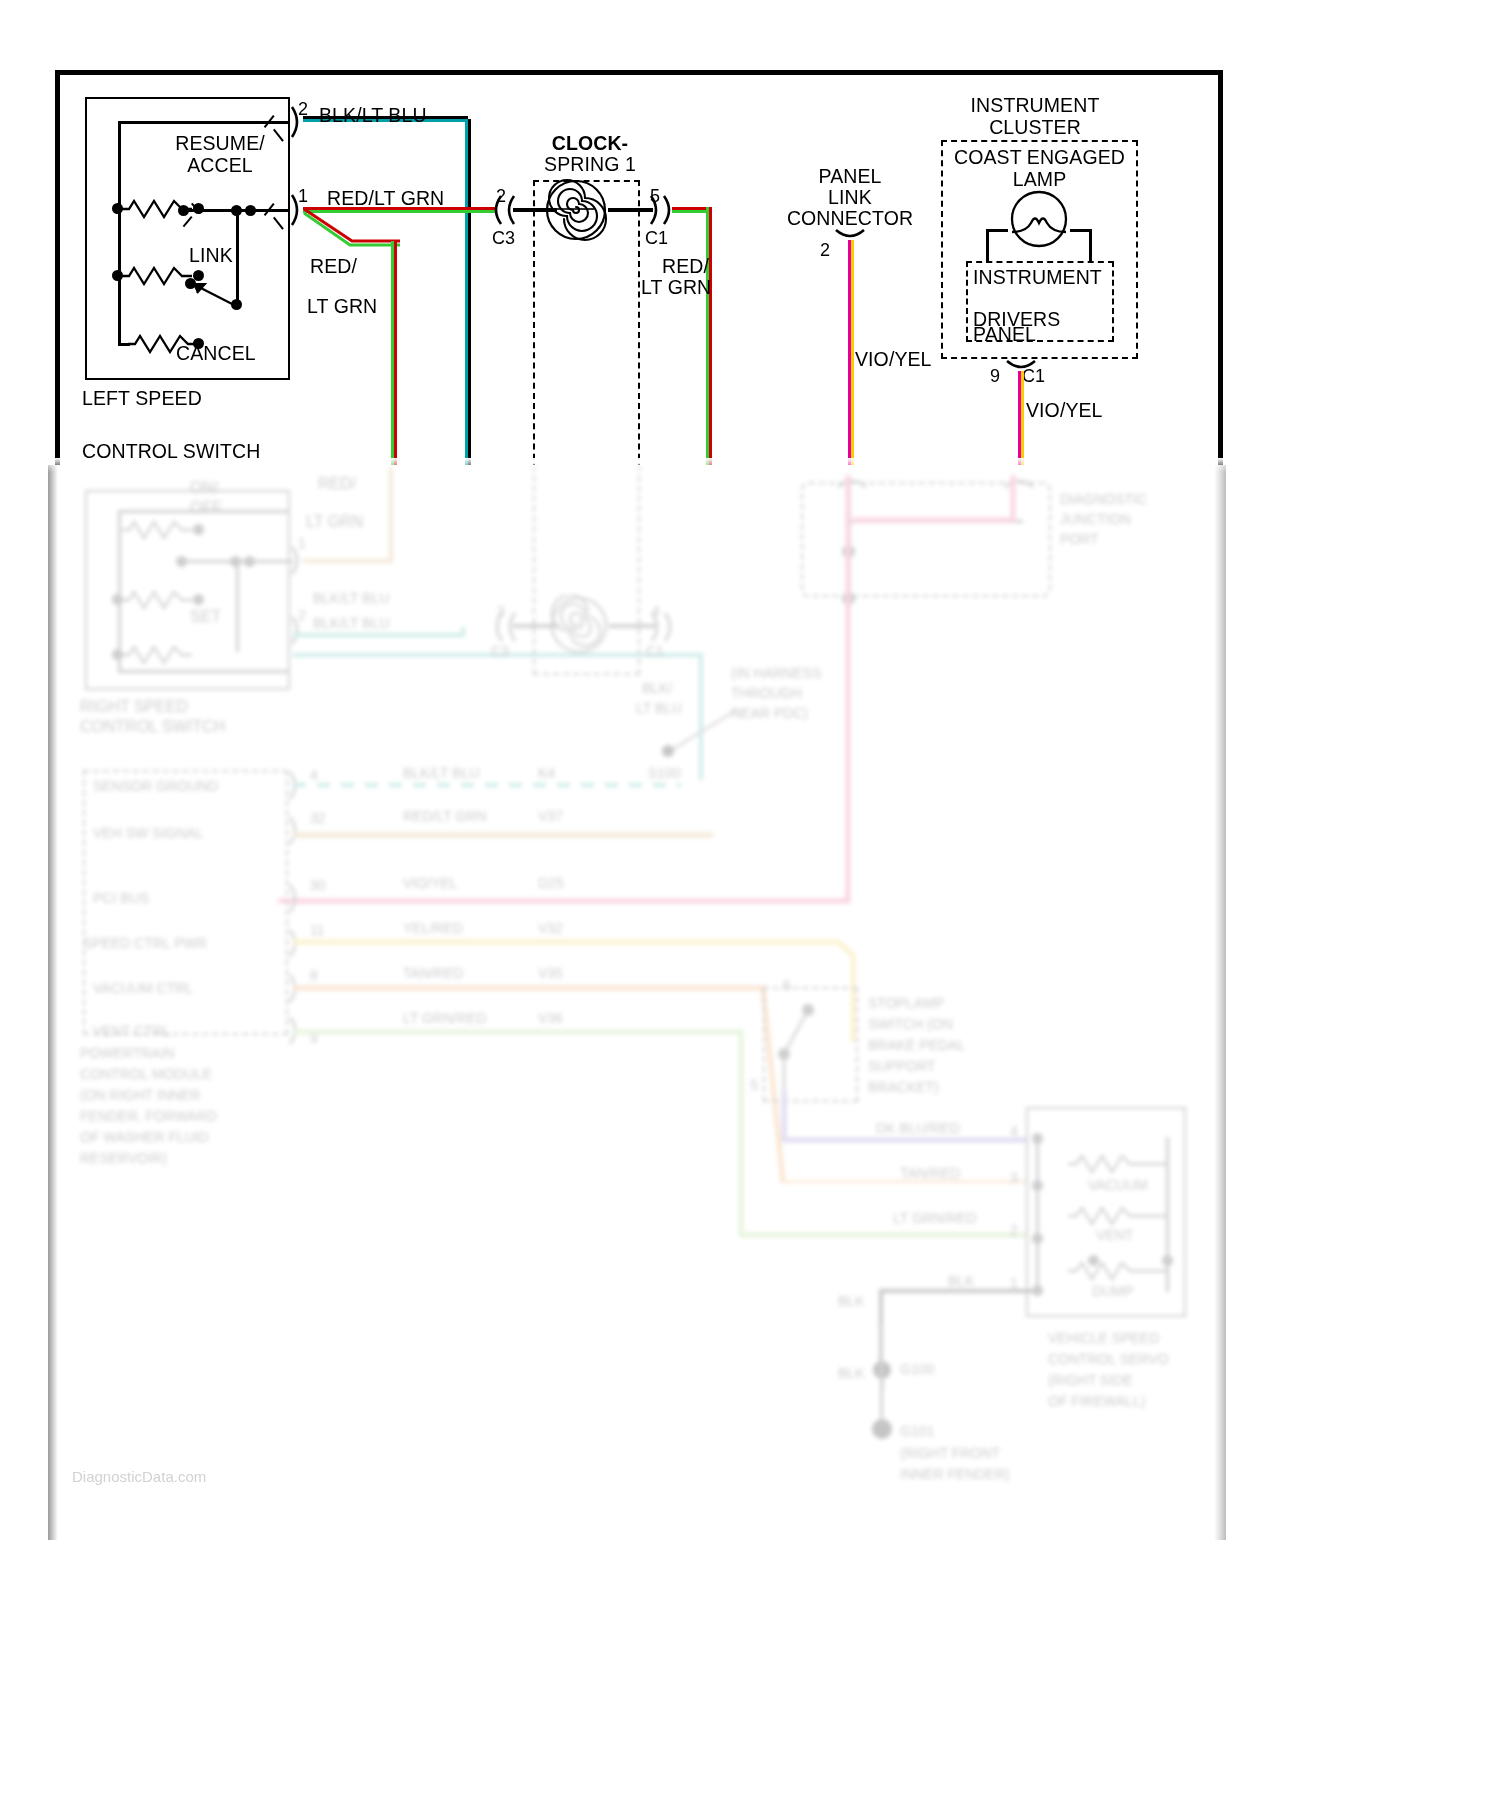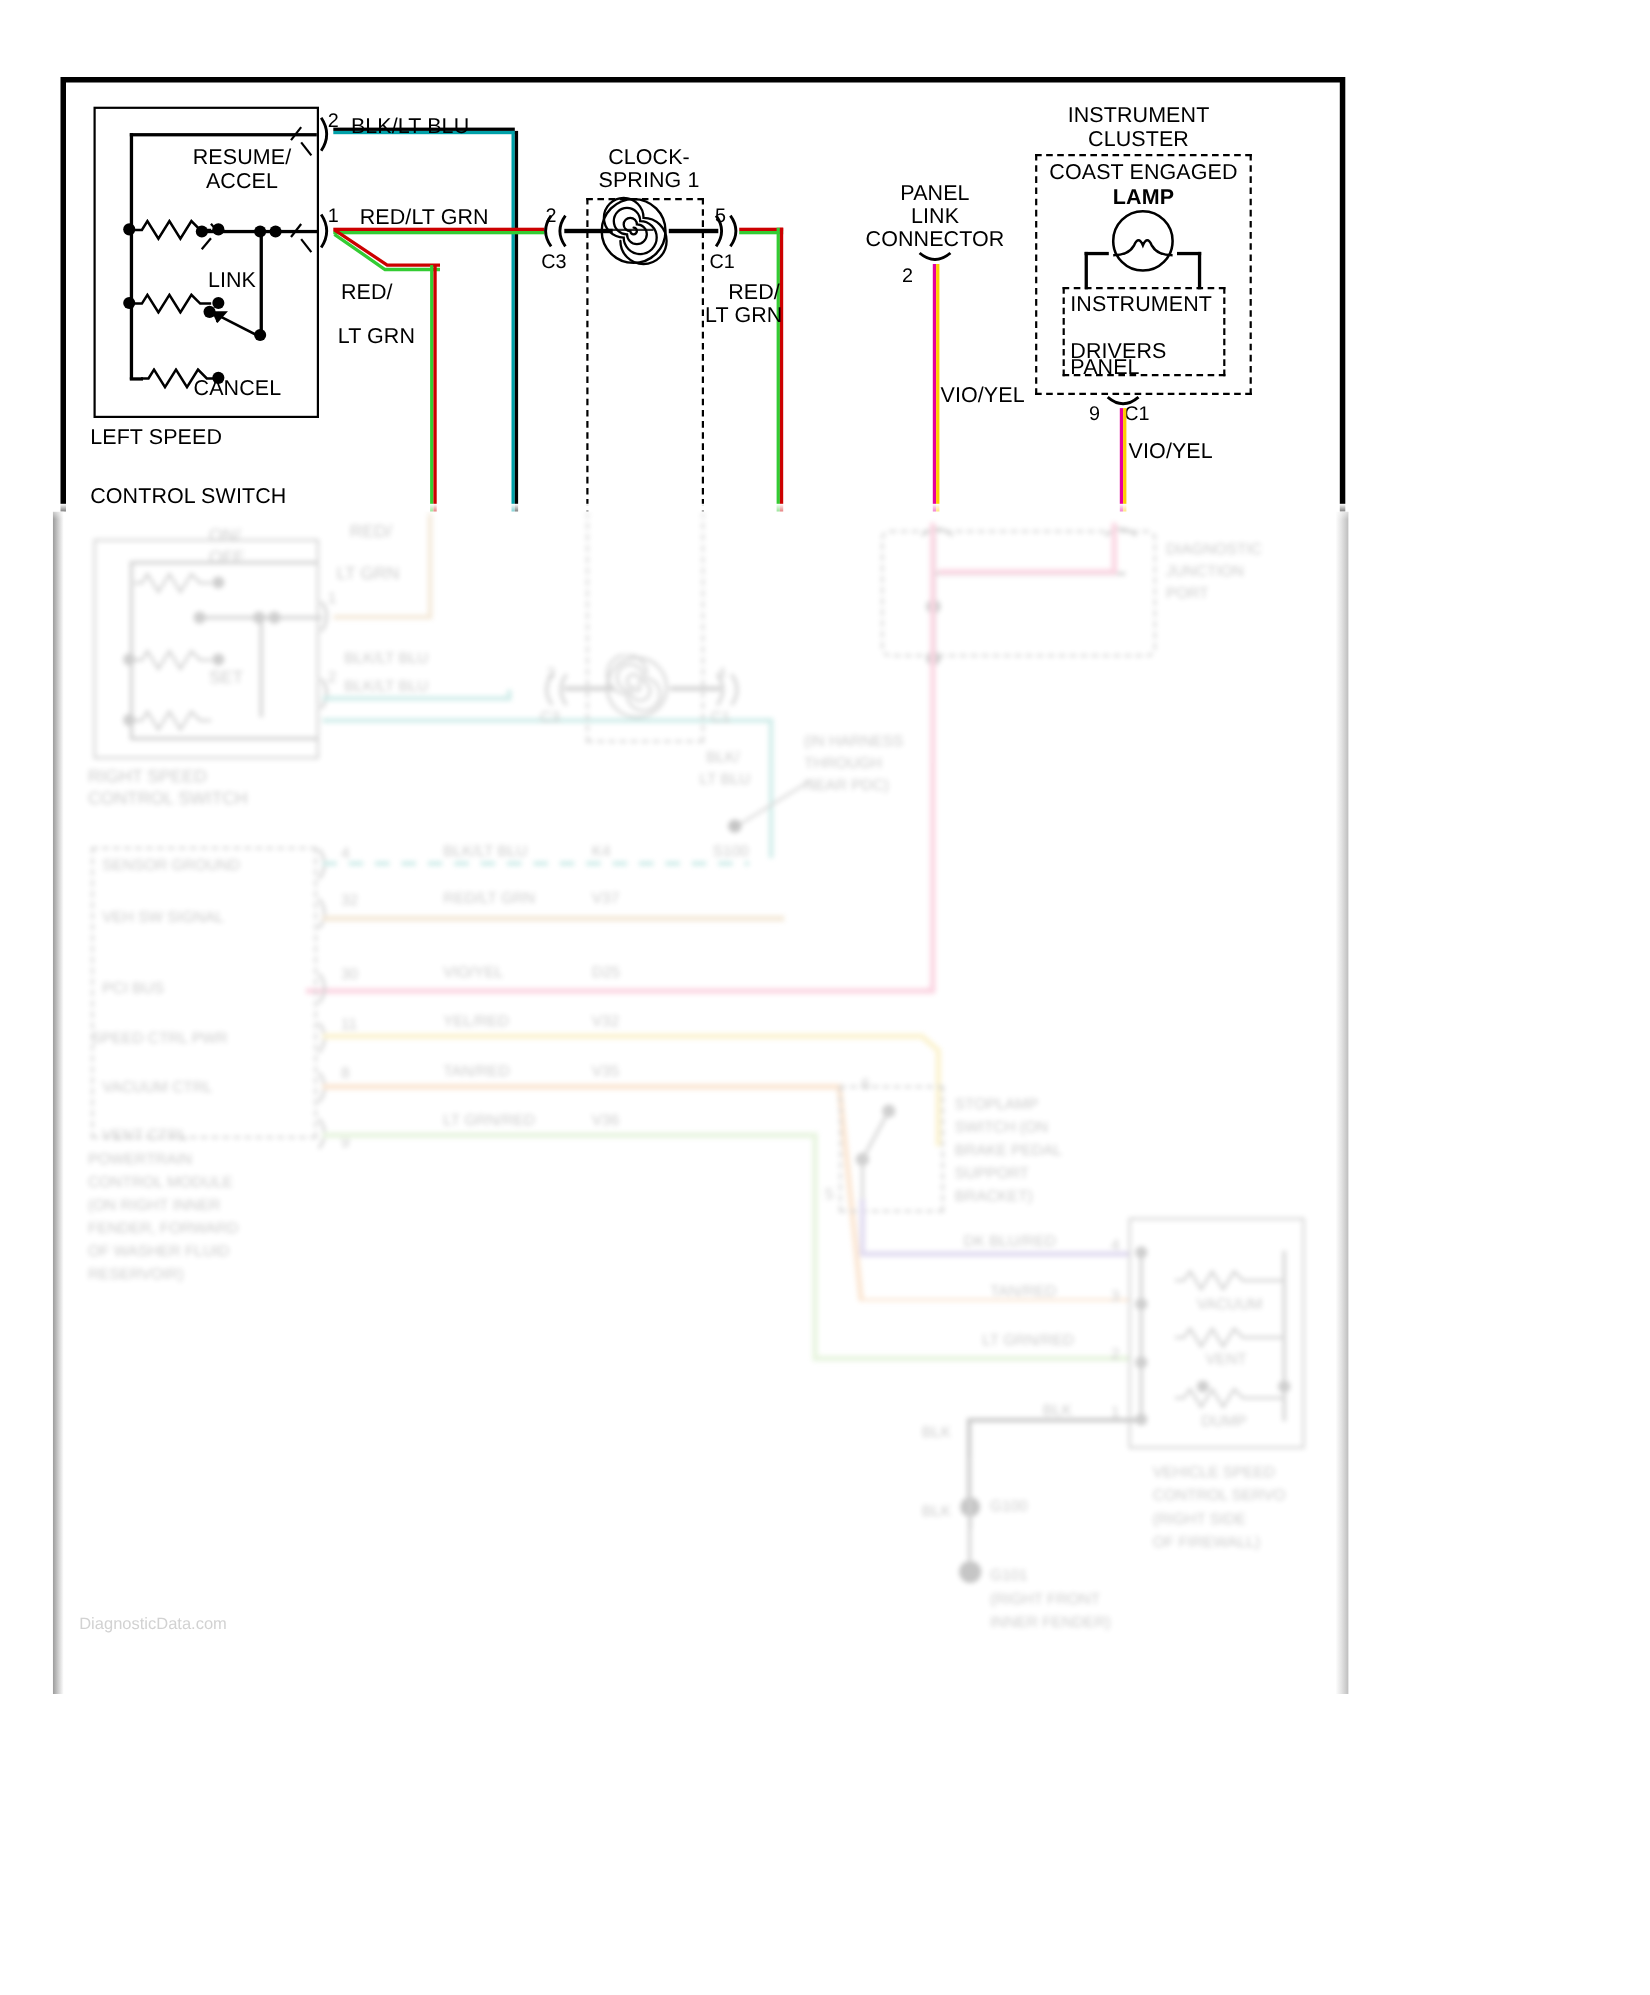--- a/index.html
+++ b/index.html
@@ -195,21 +195,21 @@
   <svg class="abs" style="left:300px; top:203px;" width="105" height="50">
     <polyline points="4,6 52,38 100,38" fill="none" stroke="#cc0000" stroke-width="3"></polyline>
     <polyline points="4,10 50,42 100,42" fill="none" stroke="#33cc33" stroke-width="3"></polyline>
   </svg>
   <div class="wire" style="left:391px; top:241px; width:3px; height:308px; background:#33cc33;"></div>
   <div class="wire" style="left:394px; top:241px; width:3px; height:308px; background:#cc0000;"></div>
   <div class="lbl" style="left:327px; top:188px;">RED/LT GRN</div>
   <div class="lbl" style="left:310px; top:256px;">RED/</div>
   <div class="lbl" style="left:307px; top:296px;">LT GRN</div>
 
-  <div class="lbl c" style="left:500px; top:133px; width:180px;">CLOCK-</div>
+  <div class="lbl c" style="left:500px; top:133px; width:180px;font-weight:bold;">CLOCK-</div>
   <div class="lbl c" style="left:500px; top:154px; width:180px;">SPRING 1</div>
   <div class="box-dash" style="left:533px; top:180px; width:107px; height:300px; border-top:2.5px dashed #000; border-bottom:none;"></div>
 
   <svg class="abs" style="left:487px; top:193px;" width="34" height="34">
     <path d="M14 3 Q4 17 14 31" fill="none" stroke="#000" stroke-width="2.6"></path>
     <path d="M27 3 Q17 17 27 31" fill="none" stroke="#000" stroke-width="2.6"></path>
   </svg>
   <div class="pin" style="left:496px; top:186px;">2</div>
   <div class="pin" style="left:492px; top:228px;">C3</div>
   <div class="blackline" style="left:513px; top:208px; width:44px; height:3.5px;"></div>
@@ -244,21 +244,21 @@
   <div class="pin" style="left:820px; top:240px;">2</div>
   <div class="wire" style="left:848px; top:240px; width:3px; height:310px; background:#e5009e;"></div>
   <div class="wire" style="left:851px; top:240px; width:2.5px; height:310px; background:#ffcc00;"></div>
   <div class="lbl" style="left:855px; top:349px;">VIO/YEL</div>
 
   <div class="lbl c" style="left:945px; top:95px; width:180px;">INSTRUMENT</div>
   <div class="lbl c" style="left:945px; top:117px; width:180px;">CLUSTER</div>
   <div class="box-dash" style="left:941px; top:140px; width:197px; height:219px;"></div>
 
   <div class="lbl c" style="left:943px; top:147px; width:193px;">COAST ENGAGED</div>
-  <div class="lbl c" style="left:943px; top:169px; width:193px;font-weight:bold;">LAMP</div>
+  <div class="lbl c" style="left:943px; top:169px; width:193px;">LAMP</div>
 
   <svg class="abs" style="left:1004px; top:190px;" width="70" height="68">
     <circle cx="35" cy="29" r="27" fill="none" stroke="#000" stroke-width="2.3"></circle>
     <path d="M8 42 Q22 42 27 33 Q31 24 35 33 Q39 24 43 33 Q48 42 62 42" fill="none" stroke="#000" stroke-width="2.3"></path>
   </svg>
 
   <div class="blackline" style="left:986px; top:229px; width:22px; height:2.5px;"></div>
   <div class="blackline" style="left:986px; top:229px; width:2.5px; height:34px;"></div>
   <div class="blackline" style="left:1070px; top:229px; width:22px; height:2.5px;"></div>
   <div class="blackline" style="left:1089px; top:229px; width:2.5px; height:34px;"></div>

